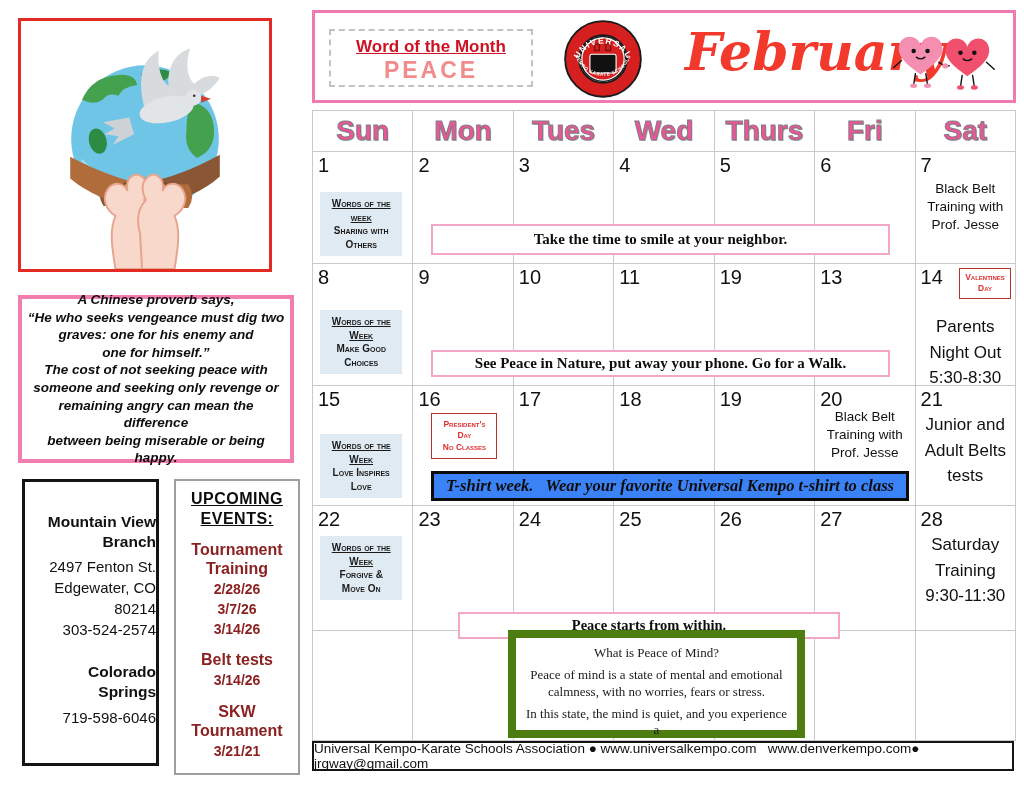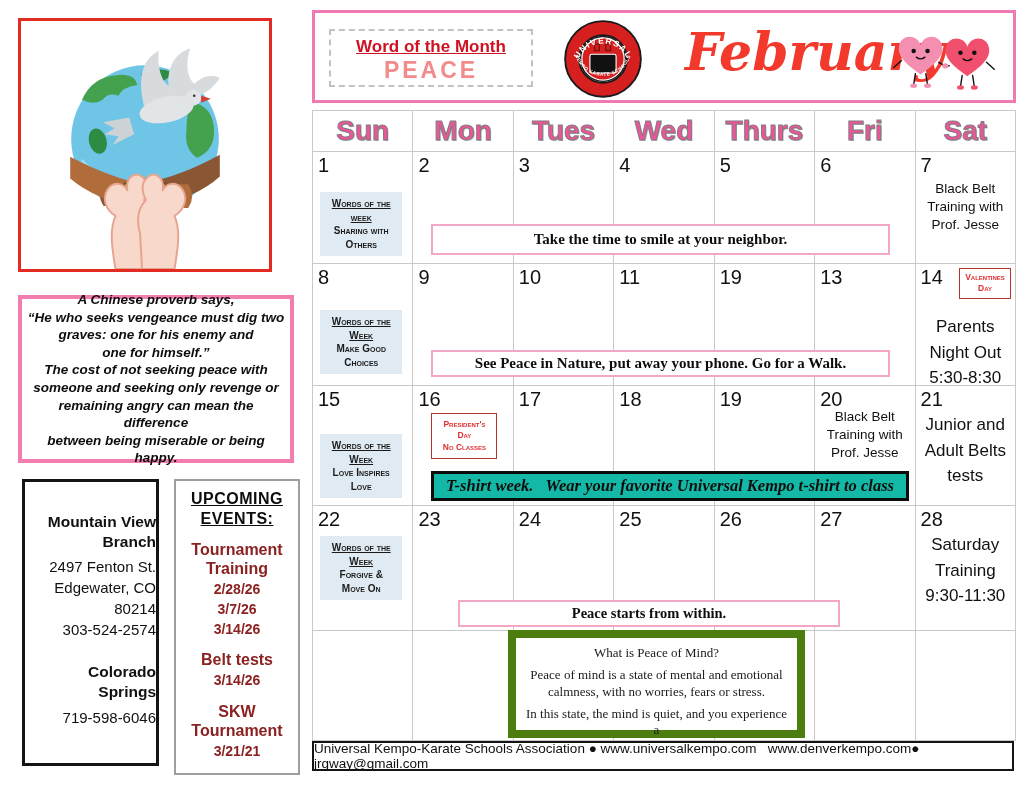--- a/index.html
+++ b/index.html
@@ -103,22 +103,22 @@
   .badge-pres { left:18px; top:27px; width:66px; padding:5px 2px; }
 
   .banner {
     position:absolute; background:#fff; border:2px solid #f2a7c6;
     font-family:"Liberation Serif", serif; font-weight:bold; font-size:15px;
     text-align:center; display:flex; align-items:center; justify-content:center; color:#0d0d0d;
   }
   .b1 { left:119px; top:114px; width:459px; height:31px; }
   .b2 { left:119px; top:240px; width:459px; height:27px; }
   .b3 { left:119px; top:361px; width:478px; height:30px;
-        border:3px solid #0b0b0b; background:#14b8a6; font-style:italic; font-size:16.5px; }
-  .b4 { left:146px; top:490px; width:382px; height:27px; font-size:14.5px; }
+        border:3px solid #0b0b0b; background:#3b82f6; font-style:italic; font-size:16.5px; }
+  .b4 { left:146px; top:502px; width:382px; height:27px; font-size:14.5px; }
   .pom {
     position:absolute; left:196px; top:520px; width:297px; height:108px;
     border:8px solid #4d7c0f; background:#fff; font-family:"Liberation Serif", serif;
     font-size:13px; text-align:center; padding:5px 8px; color:#1a1a1a;
   }
   .pom > div { white-space:pre-line; margin-top:6px; line-height:1.25; }
   .pom > div:first-child { margin-top:2px; }
 
   .footer {
     position:absolute; left:312px; top:741px; width:702px; height:30px;

